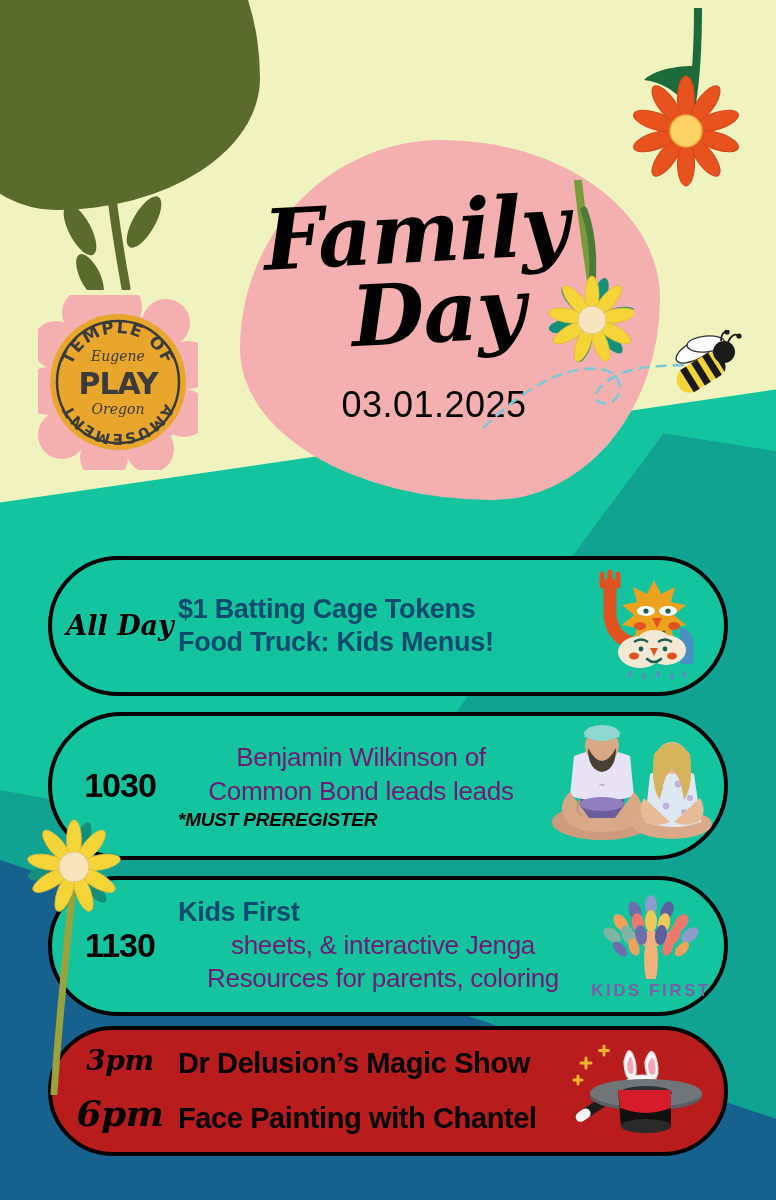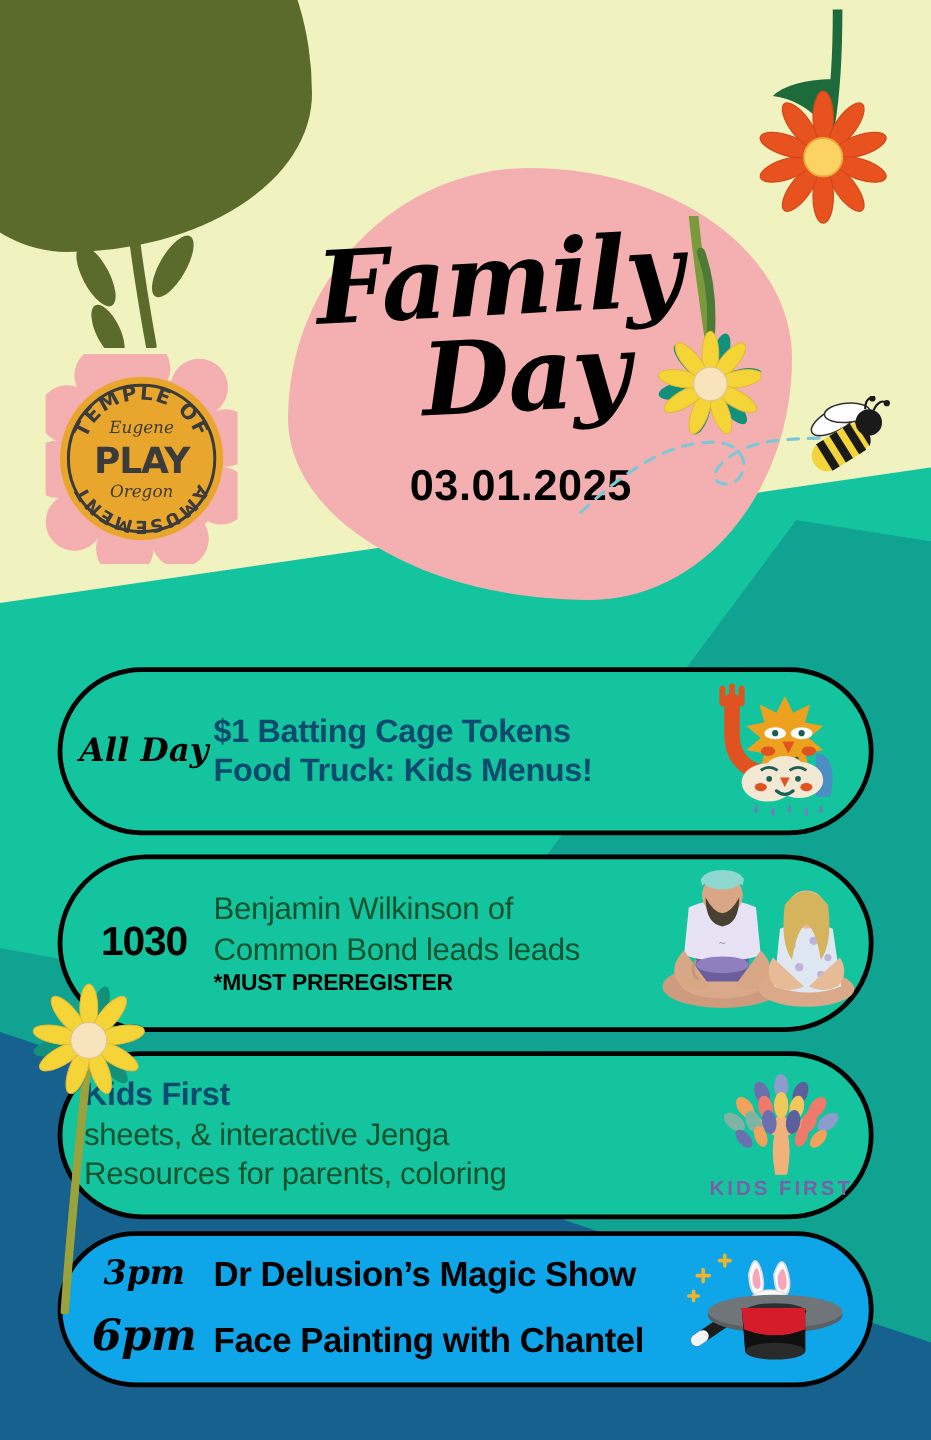--- a/index.html
+++ b/index.html
@@ -65,63 +65,63 @@
     font-family:"DejaVu Serif", serif;
     font-style:italic;font-weight:bold;
     font-size:84px;line-height:0.95;color:#000;
     letter-spacing:-1px;
     transform:rotate(-3deg) translateX(22px);
     margin-top:4px;
   }
   .title-date{
     margin-top:30px;
     font-family:"Liberation Sans", sans-serif;
-    font-weight:bold;font-size:36px;letter-spacing:0.5px;color:#000;
+    font-weight:normal;font-size:36px;letter-spacing:0.5px;color:#000;
     transform:translateX(18px);
   }
   
   .orange-flower{position:absolute;left:630px;top:8px;width:112px;height:185px;}
   .yellow-flower-top{position:absolute;left:548px;top:180px;width:86px;height:190px;}
   .bee{position:absolute;left:666px;top:330px;width:78px;height:70px;}
   .bee-trail{position:absolute;left:480px;top:355px;width:220px;height:80px;}
   .left-flower{position:absolute;left:18px;top:805px;width:110px;height:290px;z-index:5;}
   
   .cards{position:absolute;left:0;top:0;width:776px;height:1200px;}
   .card{
     position:absolute;
     border:4px solid #000;
     display:flex;align-items:center;
   }
   .card-1{left:48px;top:556px;width:680px;height:140px;border-radius:70px;background:#13c49f;}
   .card-2{left:48px;top:712px;width:680px;height:148px;border-radius:74px;background:#13c49f;}
   .card-3{left:48px;top:876px;width:680px;height:140px;border-radius:70px;background:#13c49f;}
-  .card-4{left:48px;top:1026px;width:680px;height:130px;border-radius:65px;background:#0ea5e9;}
+  .card-4{left:48px;top:1026px;width:680px;height:130px;border-radius:65px;background:#b91c1c;}
   .card-inner{display:flex;align-items:center;width:100%;height:100%;padding:0 10px 0 14px;}
   .time{
     font-family:"DejaVu Serif", serif;font-style:italic;font-weight:bold;
     color:#000;flex:0 0 108px;text-align:center;
     font-size:30px;line-height:1.1;
   }
   .time-allday{font-size:27px;line-height:1.3;font-style:italic;}
   .time-num{
     font-family:"Liberation Sans", sans-serif;font-style:normal;
     font-weight:bold;font-size:34px;letter-spacing:-1px;
   }
   .body{flex:1 1 auto;padding-left:4px;}
   .b-head{
     font-family:"Liberation Sans", sans-serif;font-weight:bold;
     font-size:27px;color:#0c4a6e;line-height:1.22;letter-spacing:-0.3px;
   }
   .b-line{
     font-family:"Liberation Sans", sans-serif;font-weight:normal;
-    font-size:26px;color:#14532d;line-height:1.3;letter-spacing:-0.3px;
+    font-size:26px;color:#701a75;line-height:1.3;letter-spacing:-0.3px;text-align:center;
   }
   .b-note{
     font-family:"Liberation Sans", sans-serif;font-weight:bold;
-    font-size:19px;color:#000;letter-spacing:-0.2px;margin-top:1px;
+    font-size:19px;color:#000;letter-spacing:-0.2px;margin-top:1px;font-style:italic;
   }
   .big-line{
     font-family:"Liberation Sans", sans-serif;font-weight:bold;
     font-size:29px;color:#000;line-height:1.9;letter-spacing:-0.4px;
   }
   .art{flex:0 0 auto;display:flex;align-items:center;justify-content:center;}
   .kf-label{
     font-family:"Liberation Sans", sans-serif;font-weight:bold;
     font-size:17px;letter-spacing:2.5px;color:#7b5ea7;text-align:center;
     margin-top:-2px;
@@ -391,20 +391,23 @@
               <path d="M100 76 q-8 14 2 24 q12 6 24 0" fill="#e6bb96"></path>
               <path d="M156 76 q8 14 -2 24 q-12 6 -24 0" fill="#e6bb96"></path>
             </g>
           </svg>
         </div>
       </div>
     </div>
 
     <div class="card card-3">
       <div class="card-inner">
+        <div class="time">
+          <span class="time-num">1130</span>
+        </div>
         <div class="body">
           <div class="b-head">Kids First</div>
           <div class="b-line">sheets, &amp; interactive Jenga</div>
           <div class="b-line">Resources for parents, coloring</div>
         </div>
         <div class="art" style="flex-direction:column;">
           <svg width="126" height="92" viewBox="0 0 126 92">
             <g fill="#f0b27a">
               <path d="M58 88 q-4 -22 0 -36 l10 0 q4 14 0 36 Z"></path>
               <path d="M60 54 q-14 -6 -22 -18" stroke="#f0b27a" stroke-width="5" fill="none" stroke-linecap="round"></path>

